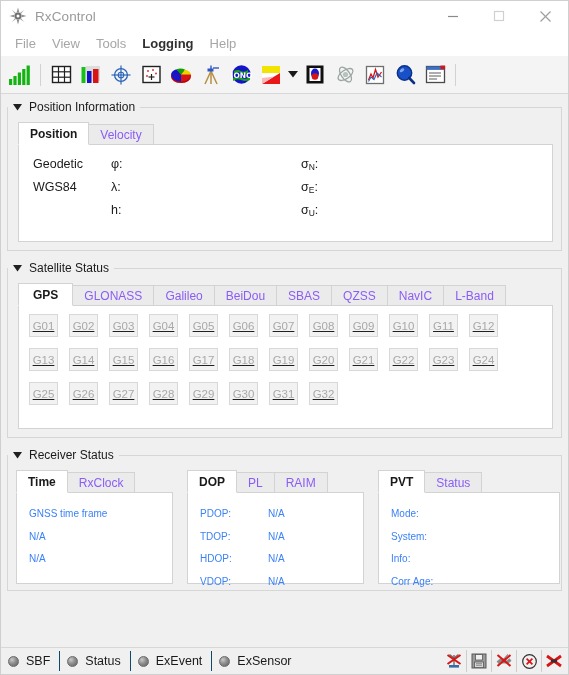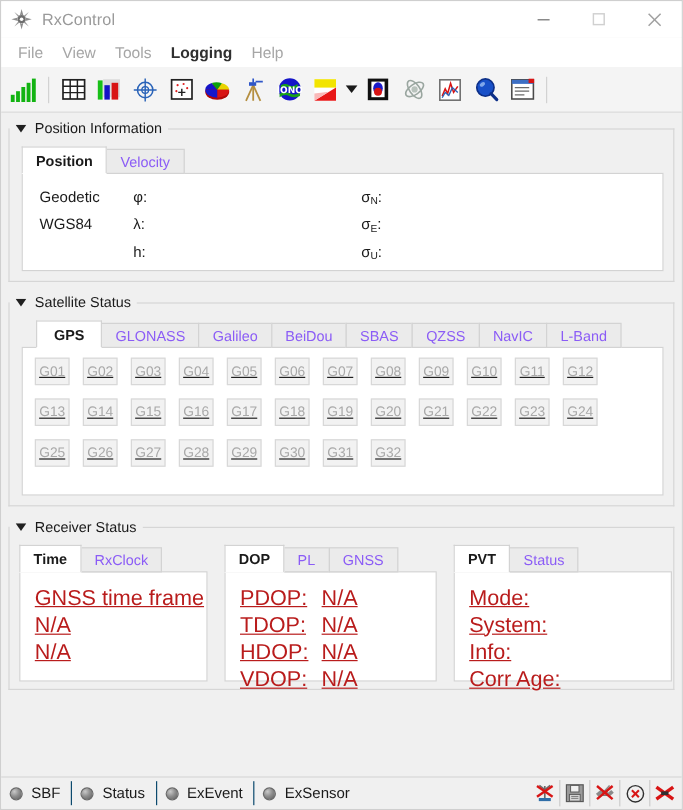--- a/index.html
+++ b/index.html
@@ -197,21 +197,21 @@
     border: 1px solid #d3d3d3;
     margin-top: -1px;
     position: relative;
     z-index: 2;
     box-sizing: border-box;
   }
 
   
   .pos-body {
     padding: 12px 14px 14px 14px;
-    height: 82px;
+    height: 98px;
     box-sizing: border-box;
     position: relative;
   }
   .pos-row {
     display: flex;
     height: 23px;
     align-items: flex-start;
   }
   .pos-c1 { width: 78px; font-size: 12.5px; color: #1a1a1a; }
   .pos-c2 { width: 190px; font-size: 12.5px; color: #1a1a1a; }
@@ -252,26 +252,25 @@
     padding: 6px 0 6px 8px;
     align-items: flex-start;
   }
   .rx-block { margin-right: 14px; }
   .rx-panel-body {
     padding: 10px 12px 12px 12px;
     box-sizing: border-box;
     height: 92px;
   }
   .rx-line {
-    font-size: 18px;
+    font-size: 10px;
     line-height: 22.5px;
-    color: #b91c1c;
+    color: #3b82f6;
     white-space: nowrap;
     display: flex;
-    text-decoration: underline;
   }
   .rx-key { display:inline-block; }
   .rx-val { display:inline-block; }
 
   
   .statusbar {
     height: 26px;
     min-height: 26px;
     background: #f0f0f0;
     border-top: 1px solid #d8d8d8;
@@ -563,21 +562,21 @@
               <polygon points="0,0 9,0 4.5,6.5" fill="#202020"></polygon>
             </svg>
         </span>
         <span class="group-title">Satellite Status</span>
         <span class="group-line"></span>
       </div>
       <div class="group-body">
         <div class="group-body-inner" style="padding:6px 8px 8px 10px;">
           <div class="tabholder">
             <div class="tabstrip">
-              <div class="tab selected" style="padding:0 14px;margin-left:12px;">GPS</div>
+              <div class="tab selected" style="padding:0 14px;">GPS</div>
               <div class="tab">GLONASS</div>
               <div class="tab">Galileo</div>
               <div class="tab">BeiDou</div>
               <div class="tab">SBAS</div>
               <div class="tab">QZSS</div>
               <div class="tab">NavIC</div>
               <div class="tab">L-Band</div>
             </div>
             <div class="tabpanel sat-body">
               <div class="sat-grid" id="sat-grid">
@@ -642,21 +641,21 @@
               <div class="rx-line">GNSS time frame</div>
               <div class="rx-line">N/A</div>
               <div class="rx-line">N/A</div>
             </div>
           </div>
 
           <div class="rx-block tabholder" style="width:177px;">
             <div class="tabstrip">
               <div class="tab selected">DOP</div>
               <div class="tab">PL</div>
-              <div class="tab">GNSS</div>
+              <div class="tab">RAIM</div>
             </div>
             <div class="tabpanel rx-panel-body">
               <div class="rx-line">
                 <span class="rx-key" style="width:68px;">PDOP:</span>
                 <span class="rx-val">N/A</span>
               </div>
               <div class="rx-line">
                 <span class="rx-key" style="width:68px;">TDOP:</span>
                 <span class="rx-val">N/A</span>
               </div>

